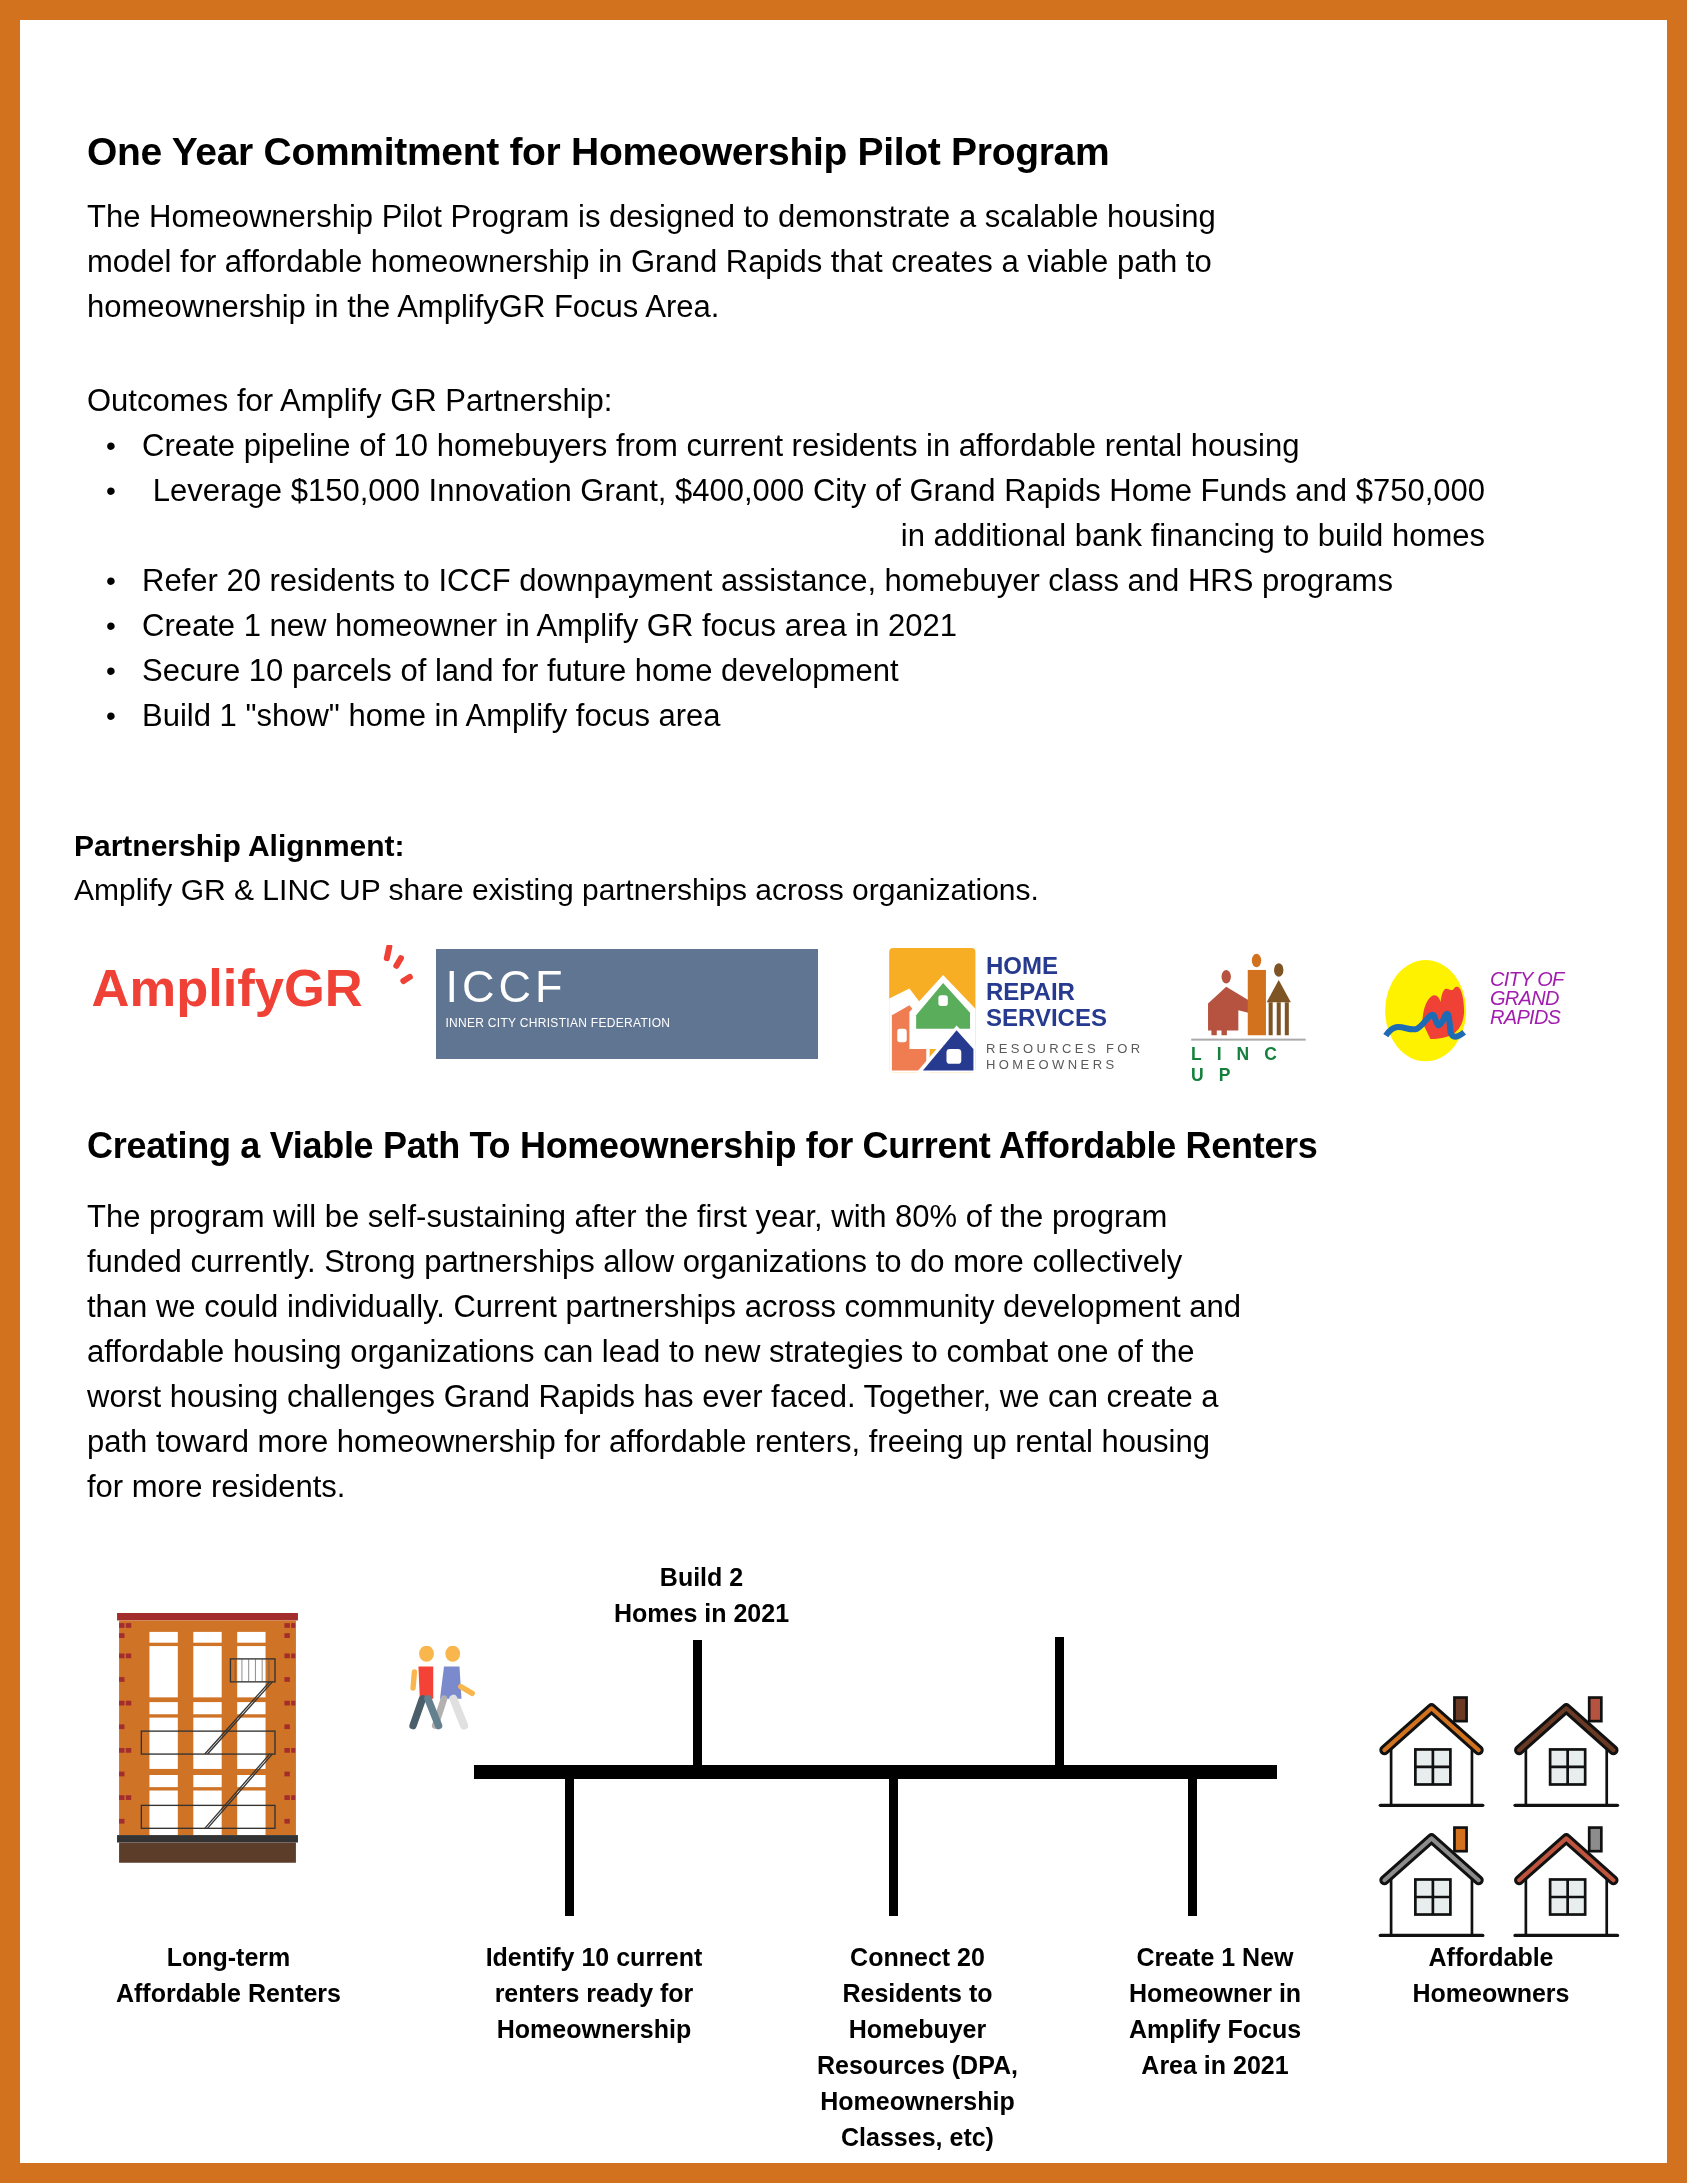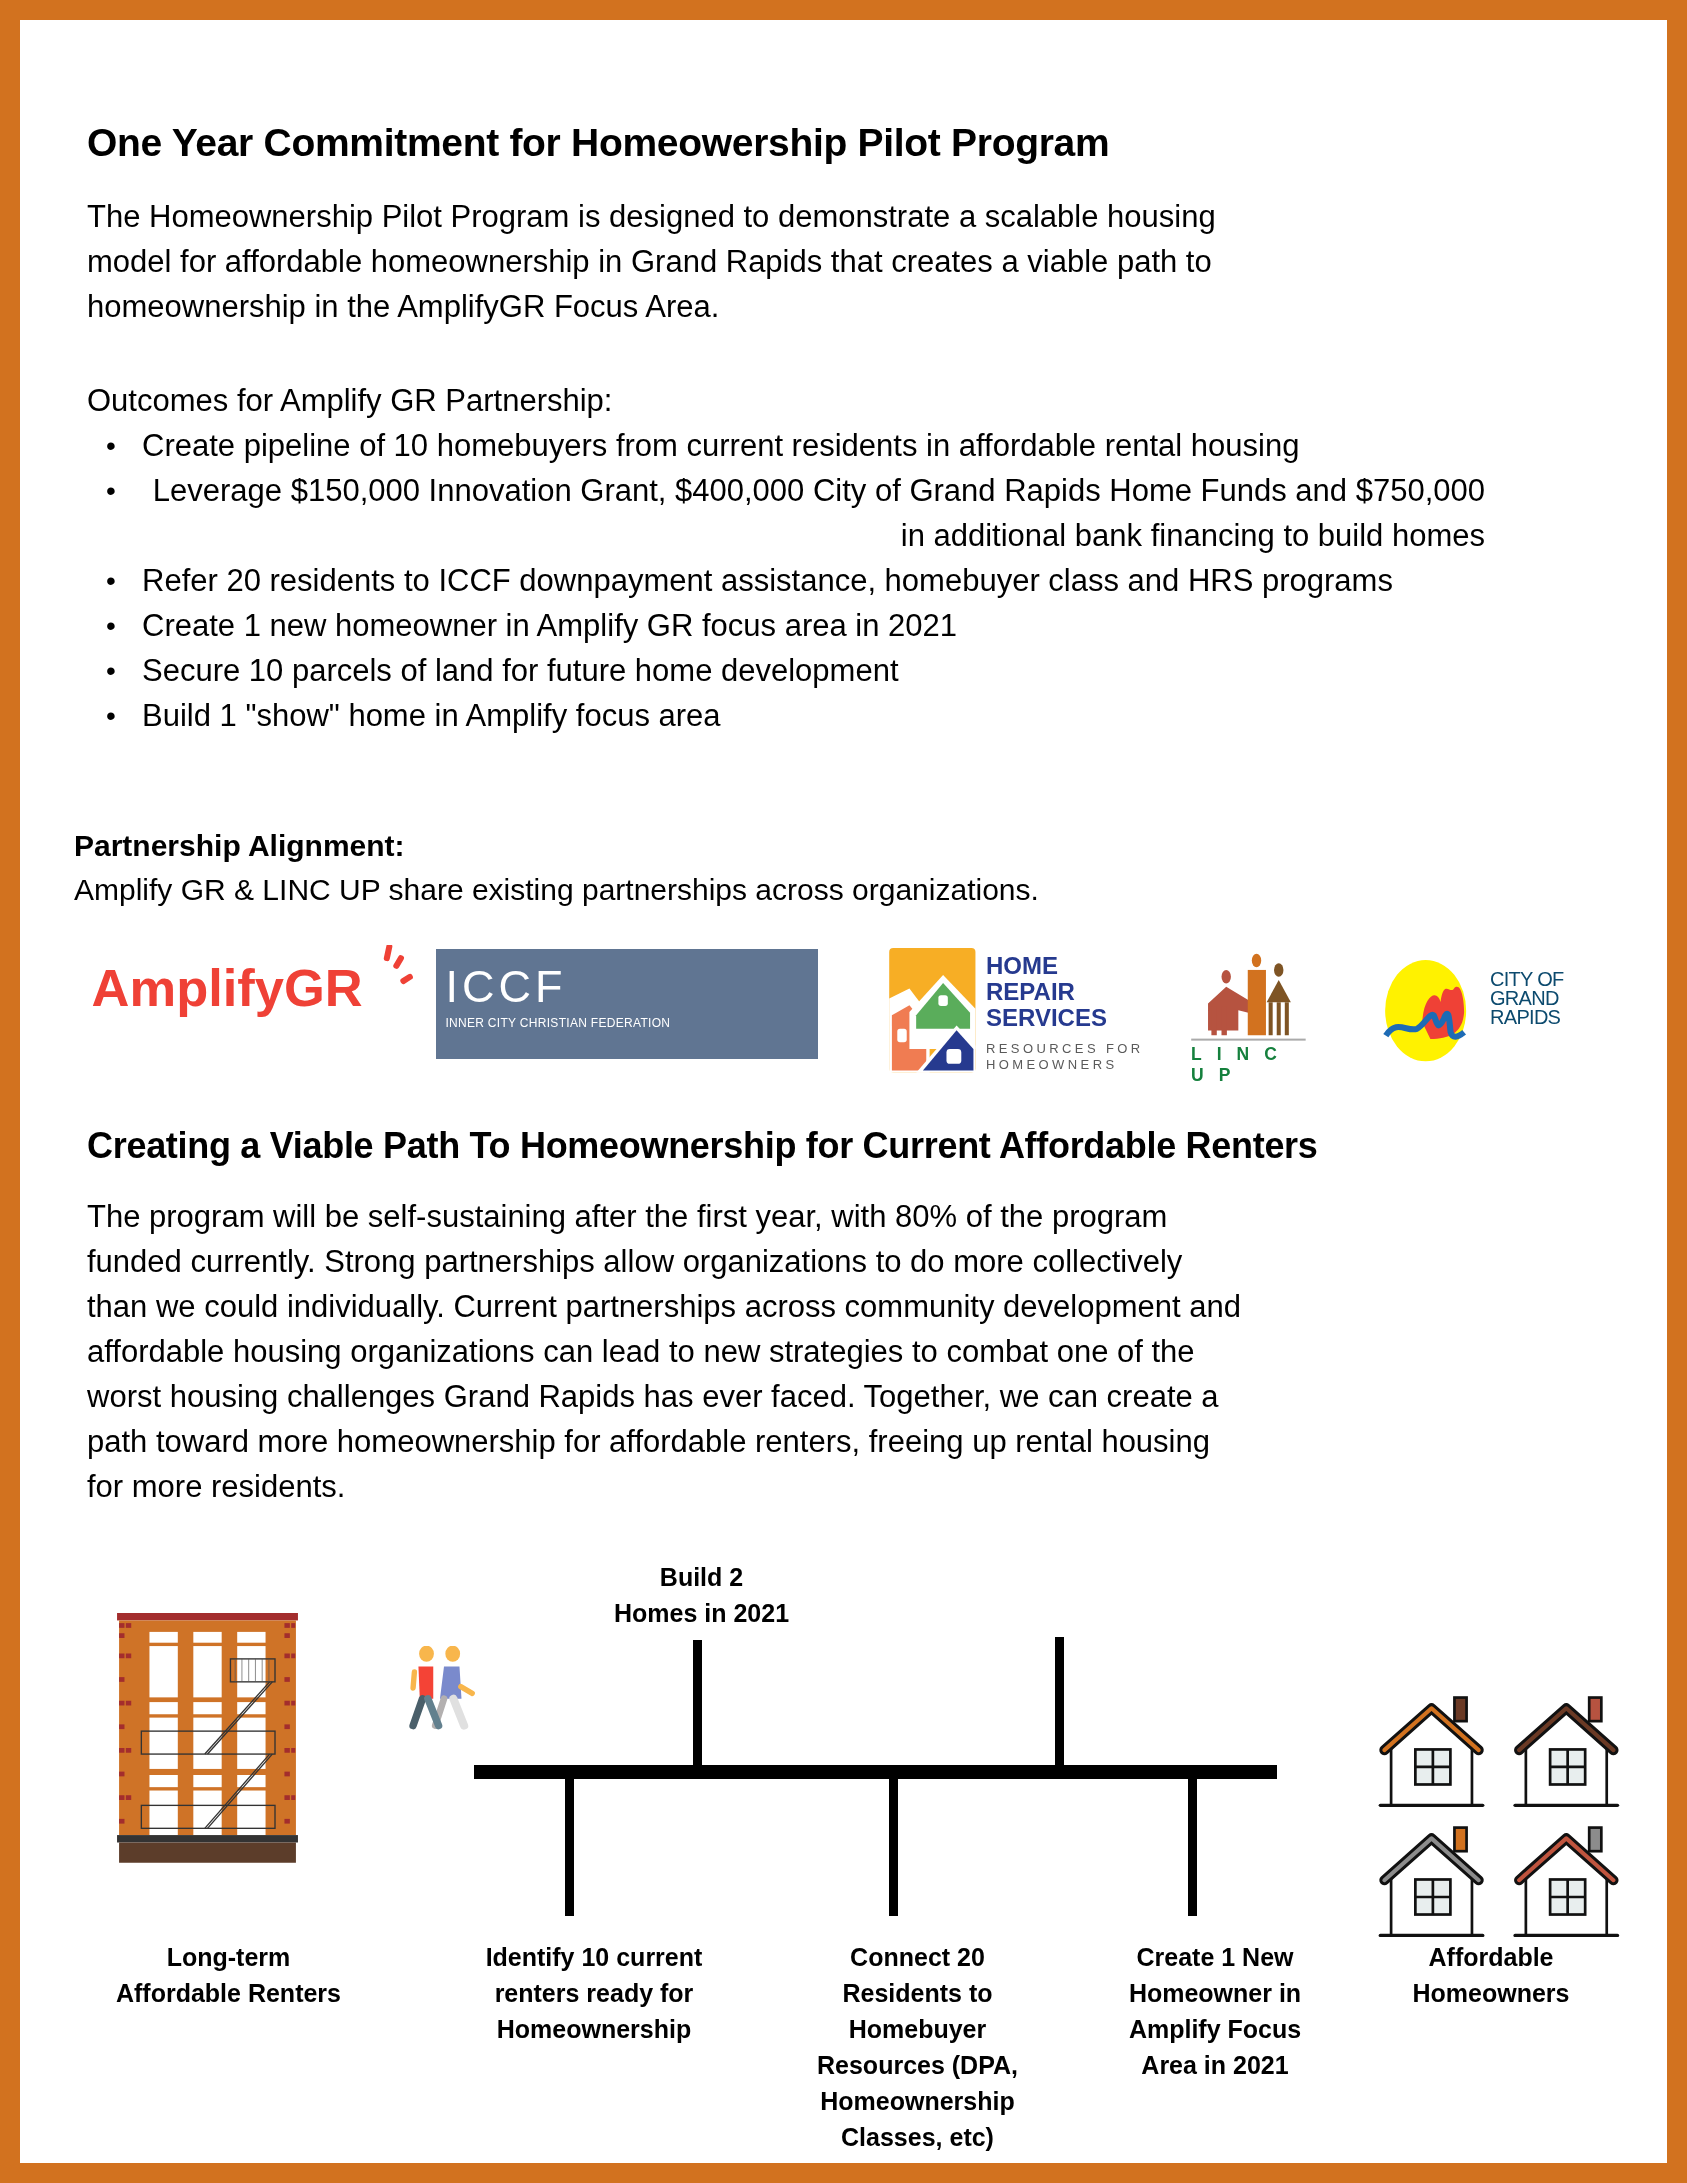--- a/index.html
+++ b/index.html
@@ -15,21 +15,21 @@
   .sub-h { font-weight: bold; font-size: 30px; }
   .logo { position: absolute; }
   .tl-label { position: absolute; font-weight: bold; font-size: 25px; line-height: 36px; text-align: center; }
   .bar { position: absolute; background: #000; }
 </style>
 </head>
 <body>
 
 <div class="page">
 
-  <div class="abs h1" style="left:67px; top:101px;">One Year Commitment for Homeowership Pilot Program</div>
+  <div class="abs h1" style="left:67px; top:110px;">One Year Commitment for Homeowership Pilot Program</div>
 
   <div class="abs body-text" style="left:67px; top:174px; width:1485px;">
     <div>The Homeownership Pilot Program is designed to demonstrate a scalable housing</div>
     <div>model for affordable homeownership in Grand Rapids that creates a viable path to</div>
     <div>homeownership in the AmplifyGR Focus Area.</div>
   </div>
 
   <div class="abs body-text" style="left:67px; top:358px;">Outcomes for Amplify GR Partnership:</div>
 
   <ul class="abs bullets" style="left:67px; top:403px; width:1519px;">
@@ -99,21 +99,21 @@
     </svg>
     <div class="abs" style="left:0; top:101px; color:#15803d; font-weight:bold; font-size:17.5px; letter-spacing:15px;">LINC UP</div>
   </div>
 
   <div class="logo" style="left:1363px; top:938px; width:223px; height:108px;">
     <svg class="abs" style="left:0; top:0;" width="115" height="108" viewBox="0 0 170 160">
       <ellipse cx="63" cy="78" rx="60" ry="75" fill="#fff200"></ellipse>
       <path d="M58,95 C60,55 80,45 85,65 C90,30 100,55 105,45 C115,35 120,60 120,80 C118,110 100,120 70,120 Z" fill="#ef4136"></path>
       <path d="M4,115 C20,90 35,110 50,105 C60,100 70,80 75,85 C80,95 80,110 90,90 C98,70 98,95 100,110 C103,120 110,118 120,110" stroke="#1d6bb5" stroke-width="9" fill="none"></path>
     </svg>
-    <div class="abs" style="left:107px; top:12px; color:#0c4a6e; font-size:20px; line-height:19px; letter-spacing:-0.7px;">
+    <div class="abs" style="left:107px; top:12px; color:#a21caf; font-size:20px; line-height:19px; letter-spacing:-0.7px;font-style:italic;">
       <div>CITY OF</div>
       <div>GRAND</div>
       <div>RAPIDS</div>
     </div>
   </div>
 
   <div class="abs h1" style="left:67px; top:1105px; font-size:36px;">Creating a Viable Path To Homeownership for Current Affordable Renters</div>
 
   <div class="abs body-text" style="left:67px; top:1174px; width:1519px;">
     <div>The program will be self-sustaining after the first year, with 80% of the program</div>

